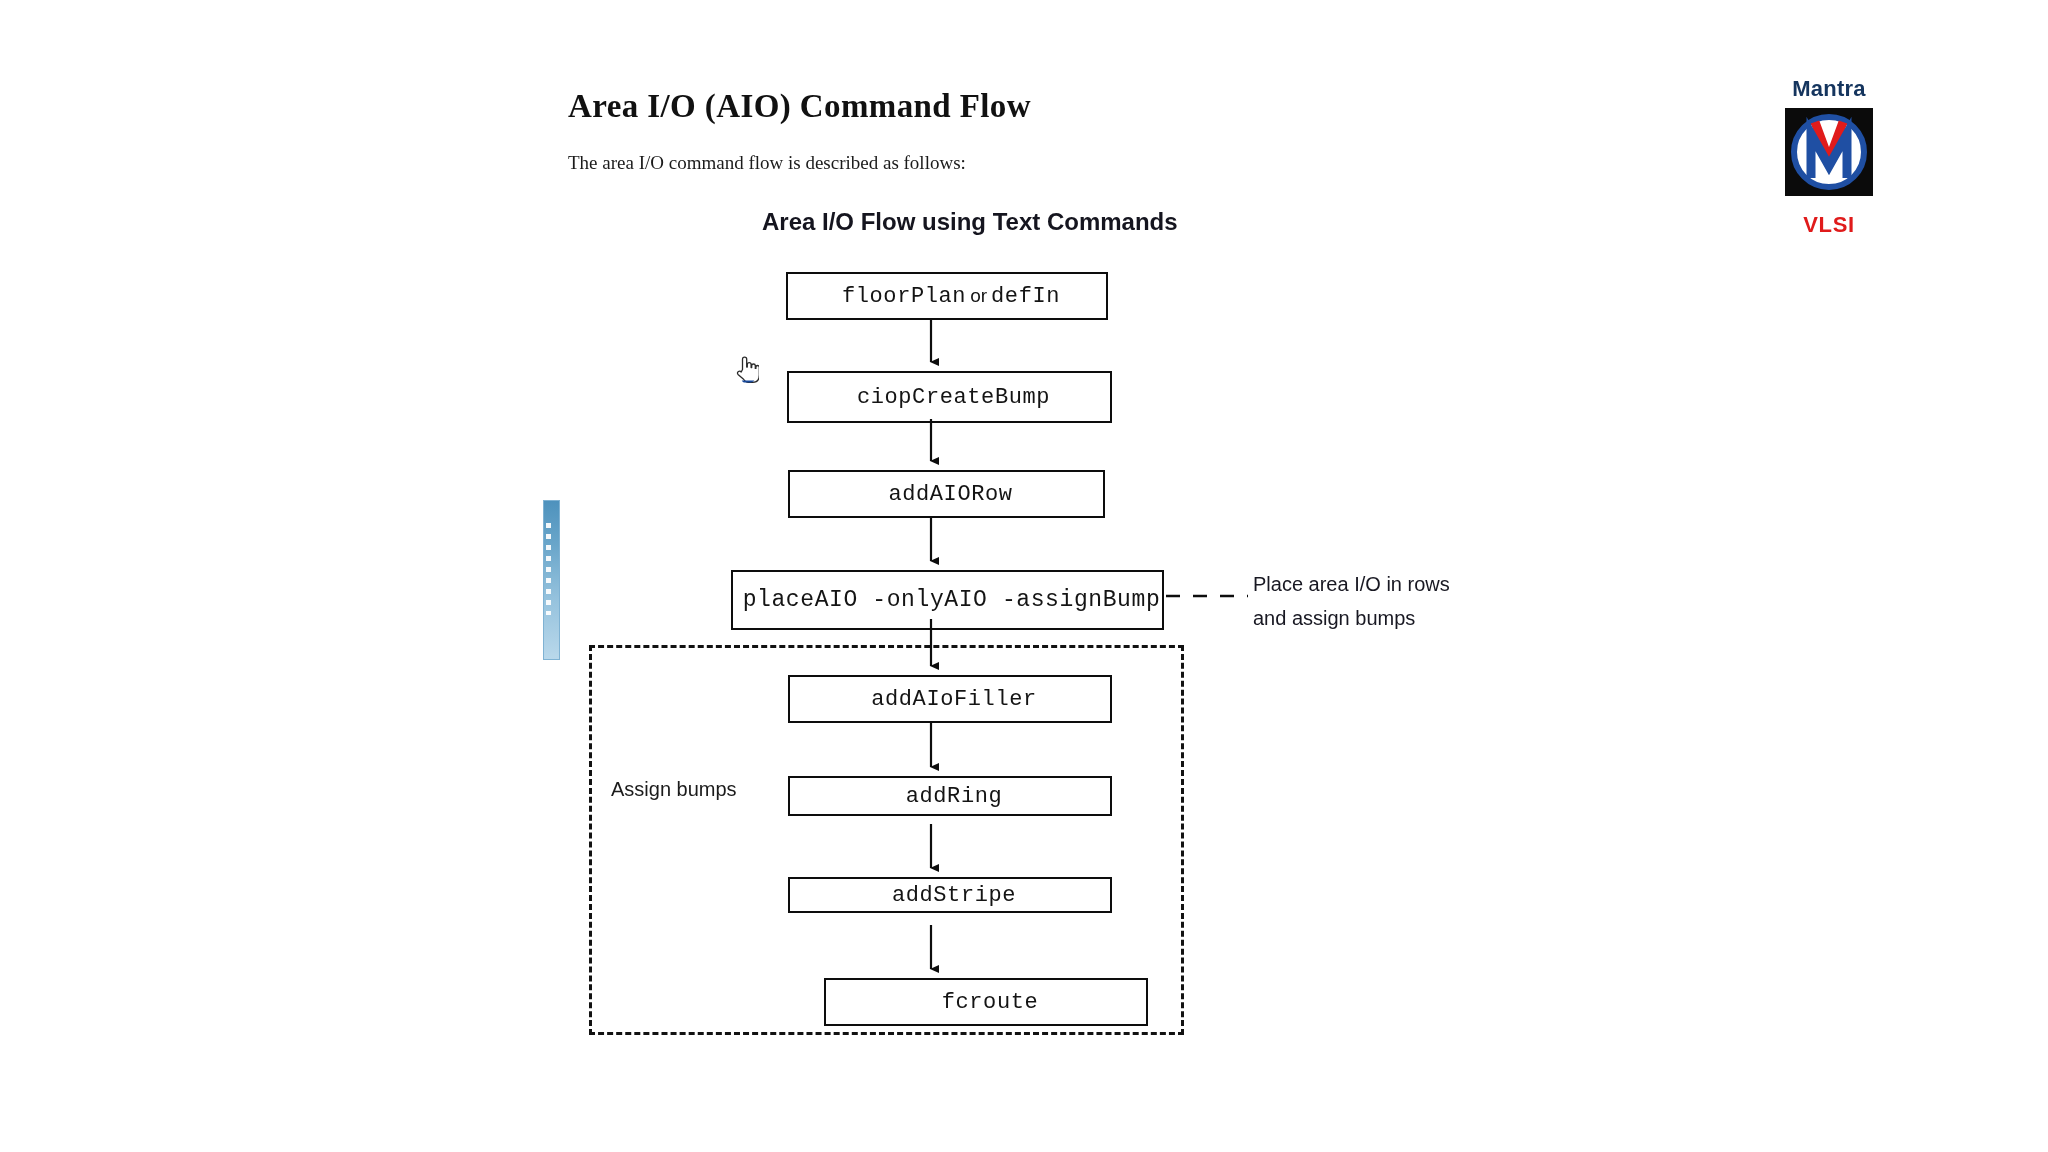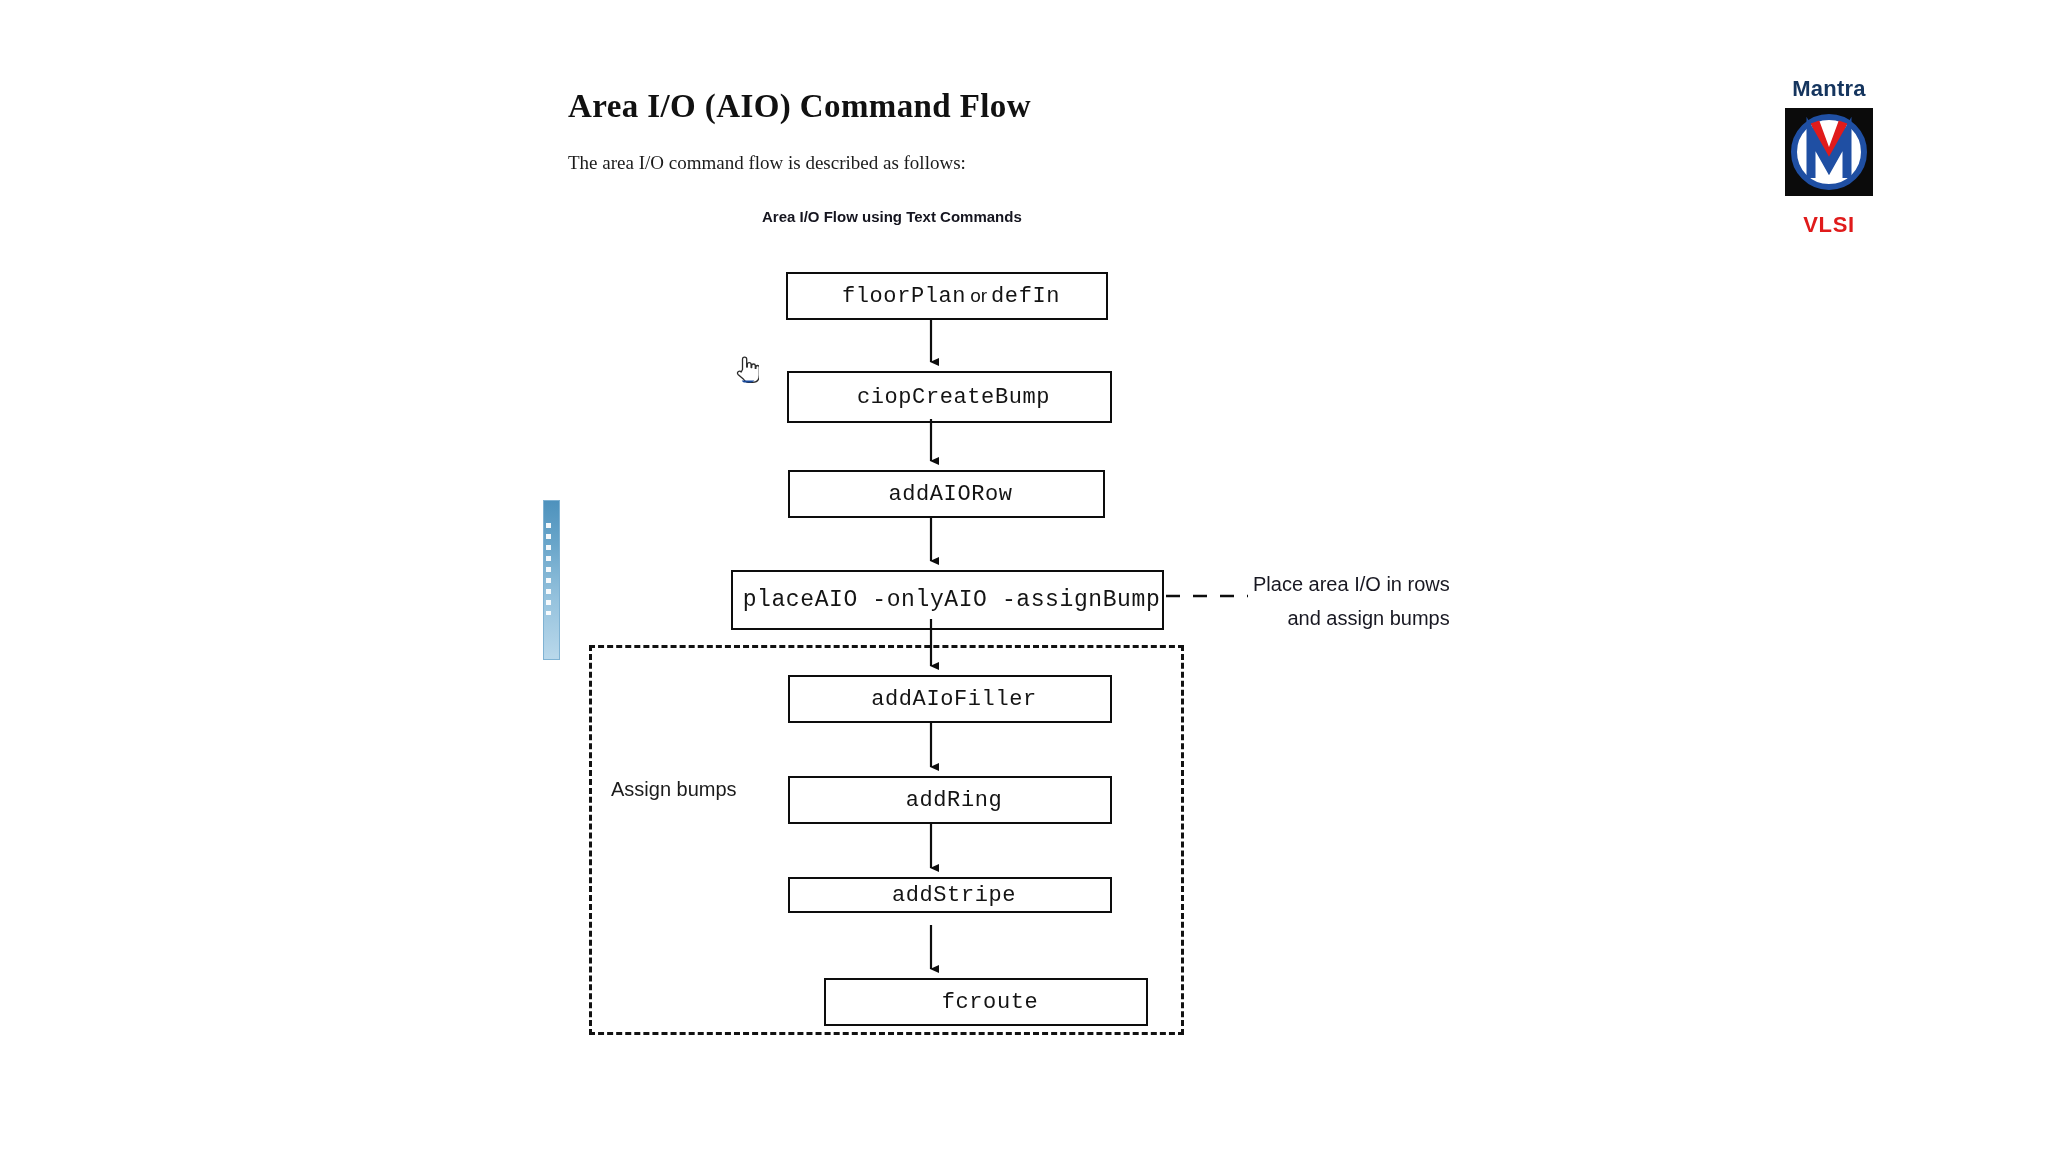--- a/index.html
+++ b/index.html
@@ -36,21 +36,21 @@
     font-size: 19px;
     color: #1b1b1b;
     white-space: nowrap;
   }
   #diagram-title {
     position: absolute;
     left: 762px;
     top: 208px;
     font-family: "Liberation Sans", sans-serif;
     font-weight: bold;
-    font-size: 15px;
+    font-size: 24px;
     color: #15151f;
     white-space: nowrap;
   }
 
   
   #flow-diagram {
     position: absolute;
     left: 0;
     top: 0;
     width: 2048px;
@@ -79,21 +79,21 @@
     letter-spacing: 0;
     padding: 0 4px;
   }
 
   
   #box-floorplan   { left: 786px; top: 272px; width: 322px; height: 48px; }
   #box-ciopcreate  { left: 787px; top: 371px; width: 325px; height: 52px; }
   #box-addaiorow   { left: 788px; top: 470px; width: 317px; height: 48px; }
   #box-placeaio    { left: 731px; top: 570px; width: 433px; height: 60px; font-size: 23px; }
   #box-addaiofiller{ left: 788px; top: 675px; width: 324px; height: 48px; }
-  #box-addring     { left: 788px; top: 776px; width: 324px; height: 48px; }
+  #box-addring     { left: 788px; top: 776px; width: 324px; height: 40px; }
   #box-addstripe   { left: 788px; top: 877px; width: 324px; height: 36px; }
   #box-fcroute     { left: 824px; top: 978px; width: 324px; height: 48px; }
 
   
   #assign-bumps-group {
     position: absolute;
     left: 589px;
     top: 645px;
     width: 595px;
     height: 390px;
@@ -114,21 +114,20 @@
   
   #place-annotation {
     position: absolute;
     left: 1253px;
     top: 567px;
     font-family: "Liberation Sans", sans-serif;
     font-size: 20px;
     line-height: 34px;
     color: #181822;
     white-space: nowrap;
-    text-align: right;
   }
 
   
   #scroll-strip {
     position: absolute;
     left: 543px;
     top: 500px;
     width: 17px;
     height: 160px;
     background: linear-gradient(to bottom, #4e92bd 0%, #6aa6ca 28%, #95c2dd 62%, #b9d8eb 100%);

